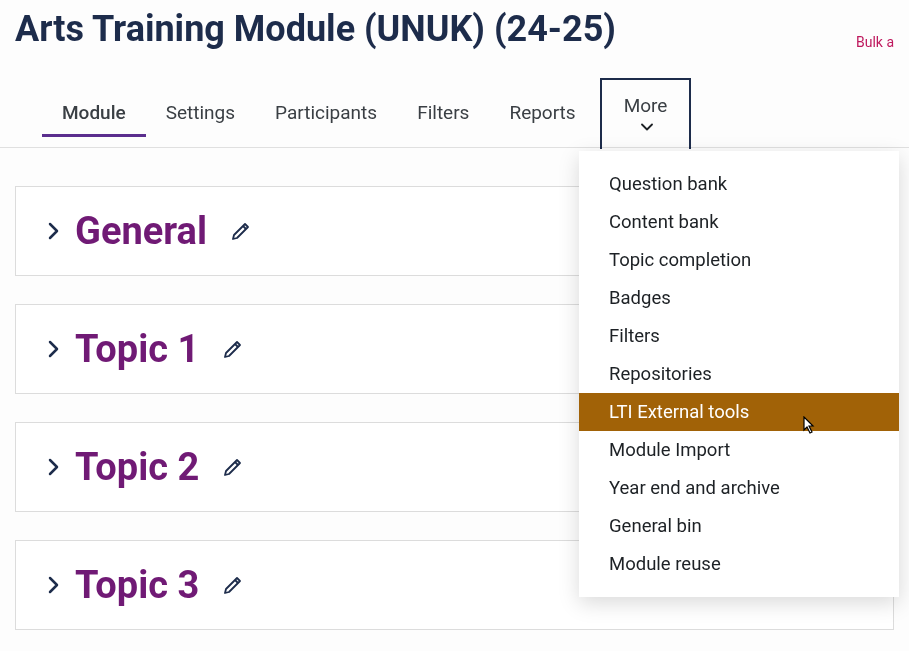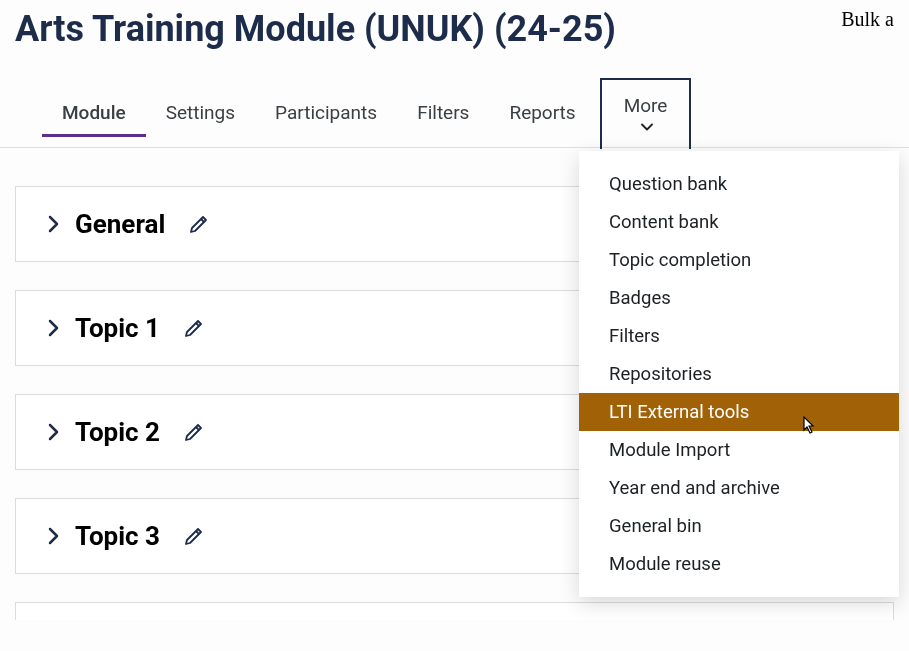--- a/index.html
+++ b/index.html
@@ -12,33 +12,32 @@
       background: #fdfdfd;
       color: #1d2125;
       width: 909px;
       height: 651px;
       overflow: hidden;
       position: relative;
     }
     .page-header {
       display: flex;
       justify-content: space-between;
-      align-items: flex-start;
+      align-items: flex-end;
       padding: 8px 15px 28px 15px;
     }
     .page-title {
       font-size: 36px;
       font-weight: 700;
       color: #1d2c4b;
     }
     .bulk-text {
-      font-size: 20px;
-      color: #000000;
+      font-size: 14px;
+      color: #be185d;
       white-space: nowrap;
-      font-family: Liberation Serif, serif;
     }
     .tabs-container {
       display: flex;
       align-items: center;
       padding-left: 42px;
       border-bottom: 1px solid #e0e0e0;
       position: relative;
     }
     .tab {
       padding: 12px 20px;
@@ -96,23 +95,23 @@
     }
     .section-toggle {
       cursor: pointer;
       display: flex;
       align-items: center;
     }
     .chevron-right svg {
       display: block;
     }
     .section-title {
-      font-size: 26px;
+      font-size: 38px;
       font-weight: 700;
-      color: #000000;
+      color: #701a75;
     }
     .edit-icon {
       cursor: pointer;
       display: inline-flex;
       margin-left: 8px;
     }
     .edit-icon svg {
       display: block;
     }
     .dropdown-menu {

